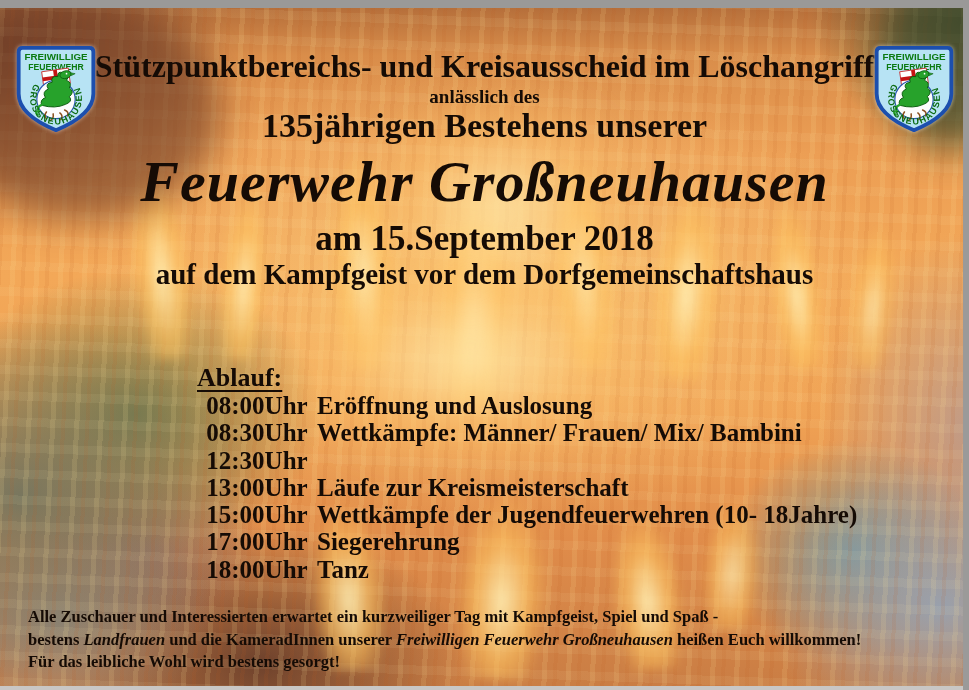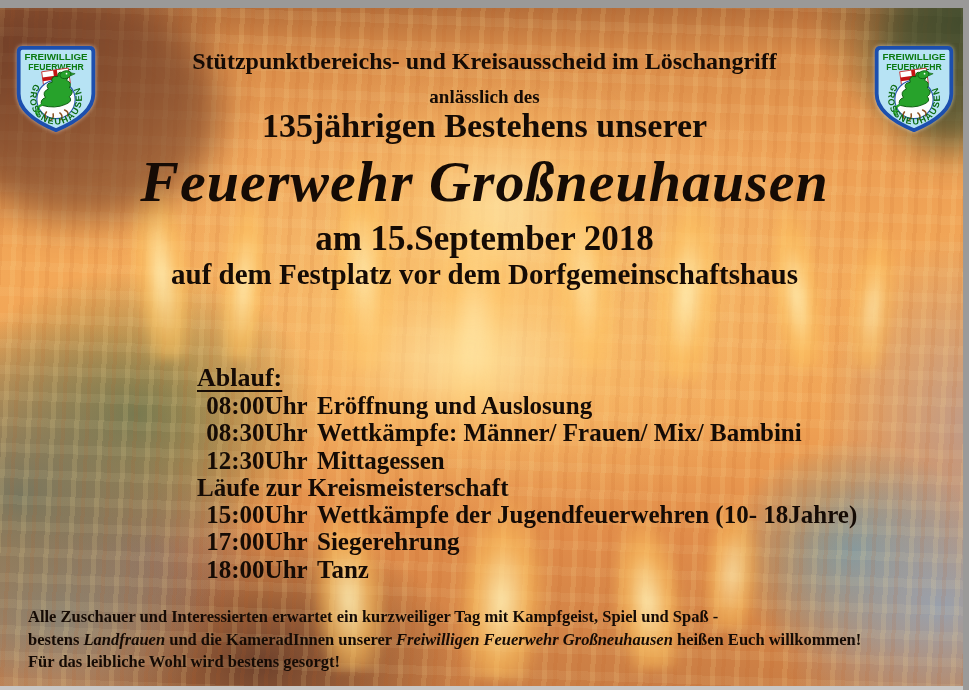--- a/index.html
+++ b/index.html
@@ -34,21 +34,21 @@
     background:radial-gradient(ellipse 60% 55% at 50% 72%, rgba(255,238,180,.9) 0%, rgba(255,196,96,.6) 40%, rgba(255,150,50,0) 72%);}
   .core{position:absolute;filter:blur(16px);
     background:radial-gradient(closest-side, rgba(255,234,172,.8), rgba(255,192,102,.35) 60%, rgba(255,192,102,0));}
   .dark{position:absolute;filter:blur(18px);border-radius:50%;}
   
   .chrome-top{position:absolute;left:0;top:0;width:969px;height:8px;background:#9a9998;}
   .chrome-right{position:absolute;right:0;top:8px;width:6px;height:682px;background:#9b9a99;}
   .chrome-bottom{position:absolute;left:0;bottom:0;width:963px;height:4px;background:#c9c7c5;}
   
   .txt{position:absolute;left:0;width:969px;text-align:center;font-weight:bold;white-space:nowrap;z-index:5;}
-  .l1{top:48px;font-size:24px;}
+  .l1{top:48px;font-size:32px;}
   .l2{top:86px;font-size:19px;}
   .l3{top:107px;font-size:34px;}
   .title{top:148px;font-size:58px;font-style:italic;letter-spacing:1px;}
   .date{top:219px;font-size:35px;}
   .venue{top:258px;font-size:29px;}
   .ablauf{position:absolute;left:197px;top:363px;font-size:26px;font-weight:bold;z-index:5;
     text-decoration:underline;text-decoration-thickness:2px;text-underline-offset:4px;}
   .schedule{position:absolute;left:197px;top:392px;z-index:5;font-size:25px;font-weight:bold;line-height:27.3px;text-align:center;}
   .srow{display:flex;white-space:nowrap;}
   .stime{width:120px;}
@@ -139,37 +139,37 @@
         <textPath href="#ringR">GROSSNEUHAUSEN</textPath>
       </text>
     </svg>
   </div>
 
   <div class="txt l1">Stützpunktbereichs- und Kreisausscheid im Löschangriff</div>
   <div class="txt l2">anlässlich des</div>
   <div class="txt l3">135jährigen Bestehens unserer</div>
   <div class="txt title">Feuerwehr Großneuhausen</div>
   <div class="txt date">am 15.September 2018</div>
-  <div class="txt venue">auf dem Festplatz vor dem Dorfgemeinschaftshaus</div>
+  <div class="txt venue">auf dem Kampfgeist vor dem Dorfgemeinschaftshaus</div>
 
   <div class="ablauf">Ablauf:</div>
   <div class="schedule">
     <div class="srow">
       <span class="stime">08:00Uhr</span>
       <span class="sact">Eröffnung und Auslosung</span>
     </div>
     <div class="srow">
       <span class="stime">08:30Uhr</span>
       <span class="sact">Wettkämpfe: Männer/ Frauen/ Mix/ Bambini</span>
     </div>
     <div class="srow">
       <span class="stime">12:30Uhr</span>
-      <span class="sact">Mittagessen</span>
     </div>
     <div class="srow">
+      <span class="stime">13:00Uhr</span>
       <span class="sact">Läufe zur Kreismeisterschaft</span>
     </div>
     <div class="srow">
       <span class="stime">15:00Uhr</span>
       <span class="sact">Wettkämpfe der Jugendfeuerwehren (10- 18Jahre)</span>
     </div>
     <div class="srow">
       <span class="stime">17:00Uhr</span>
       <span class="sact">Siegerehrung</span>
     </div>

